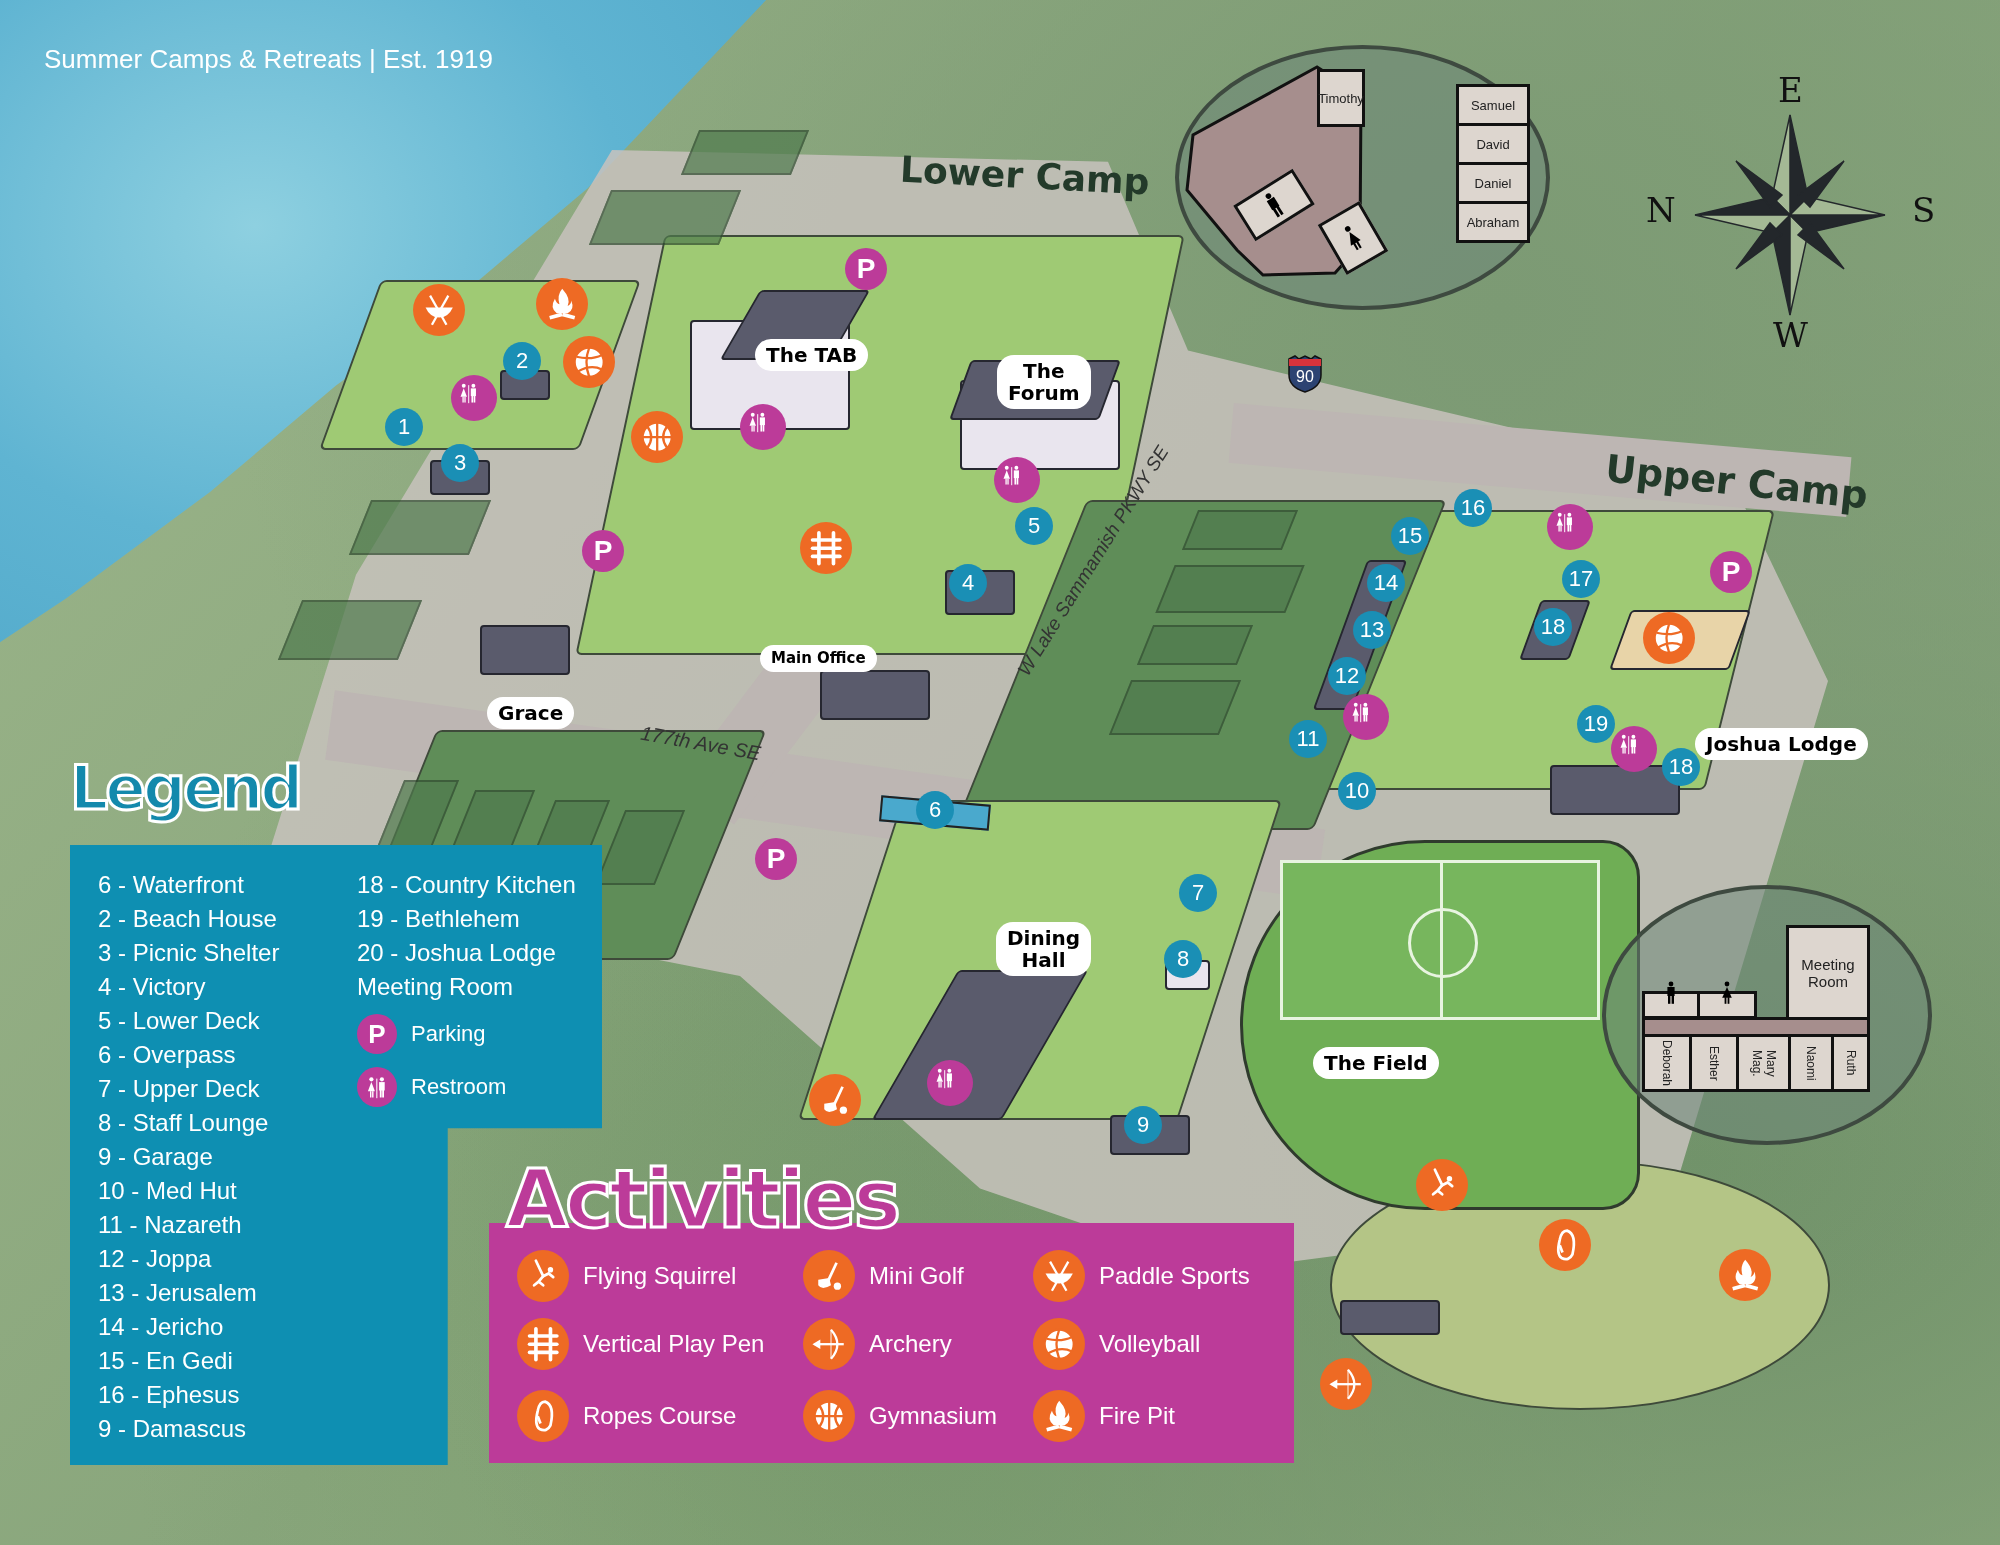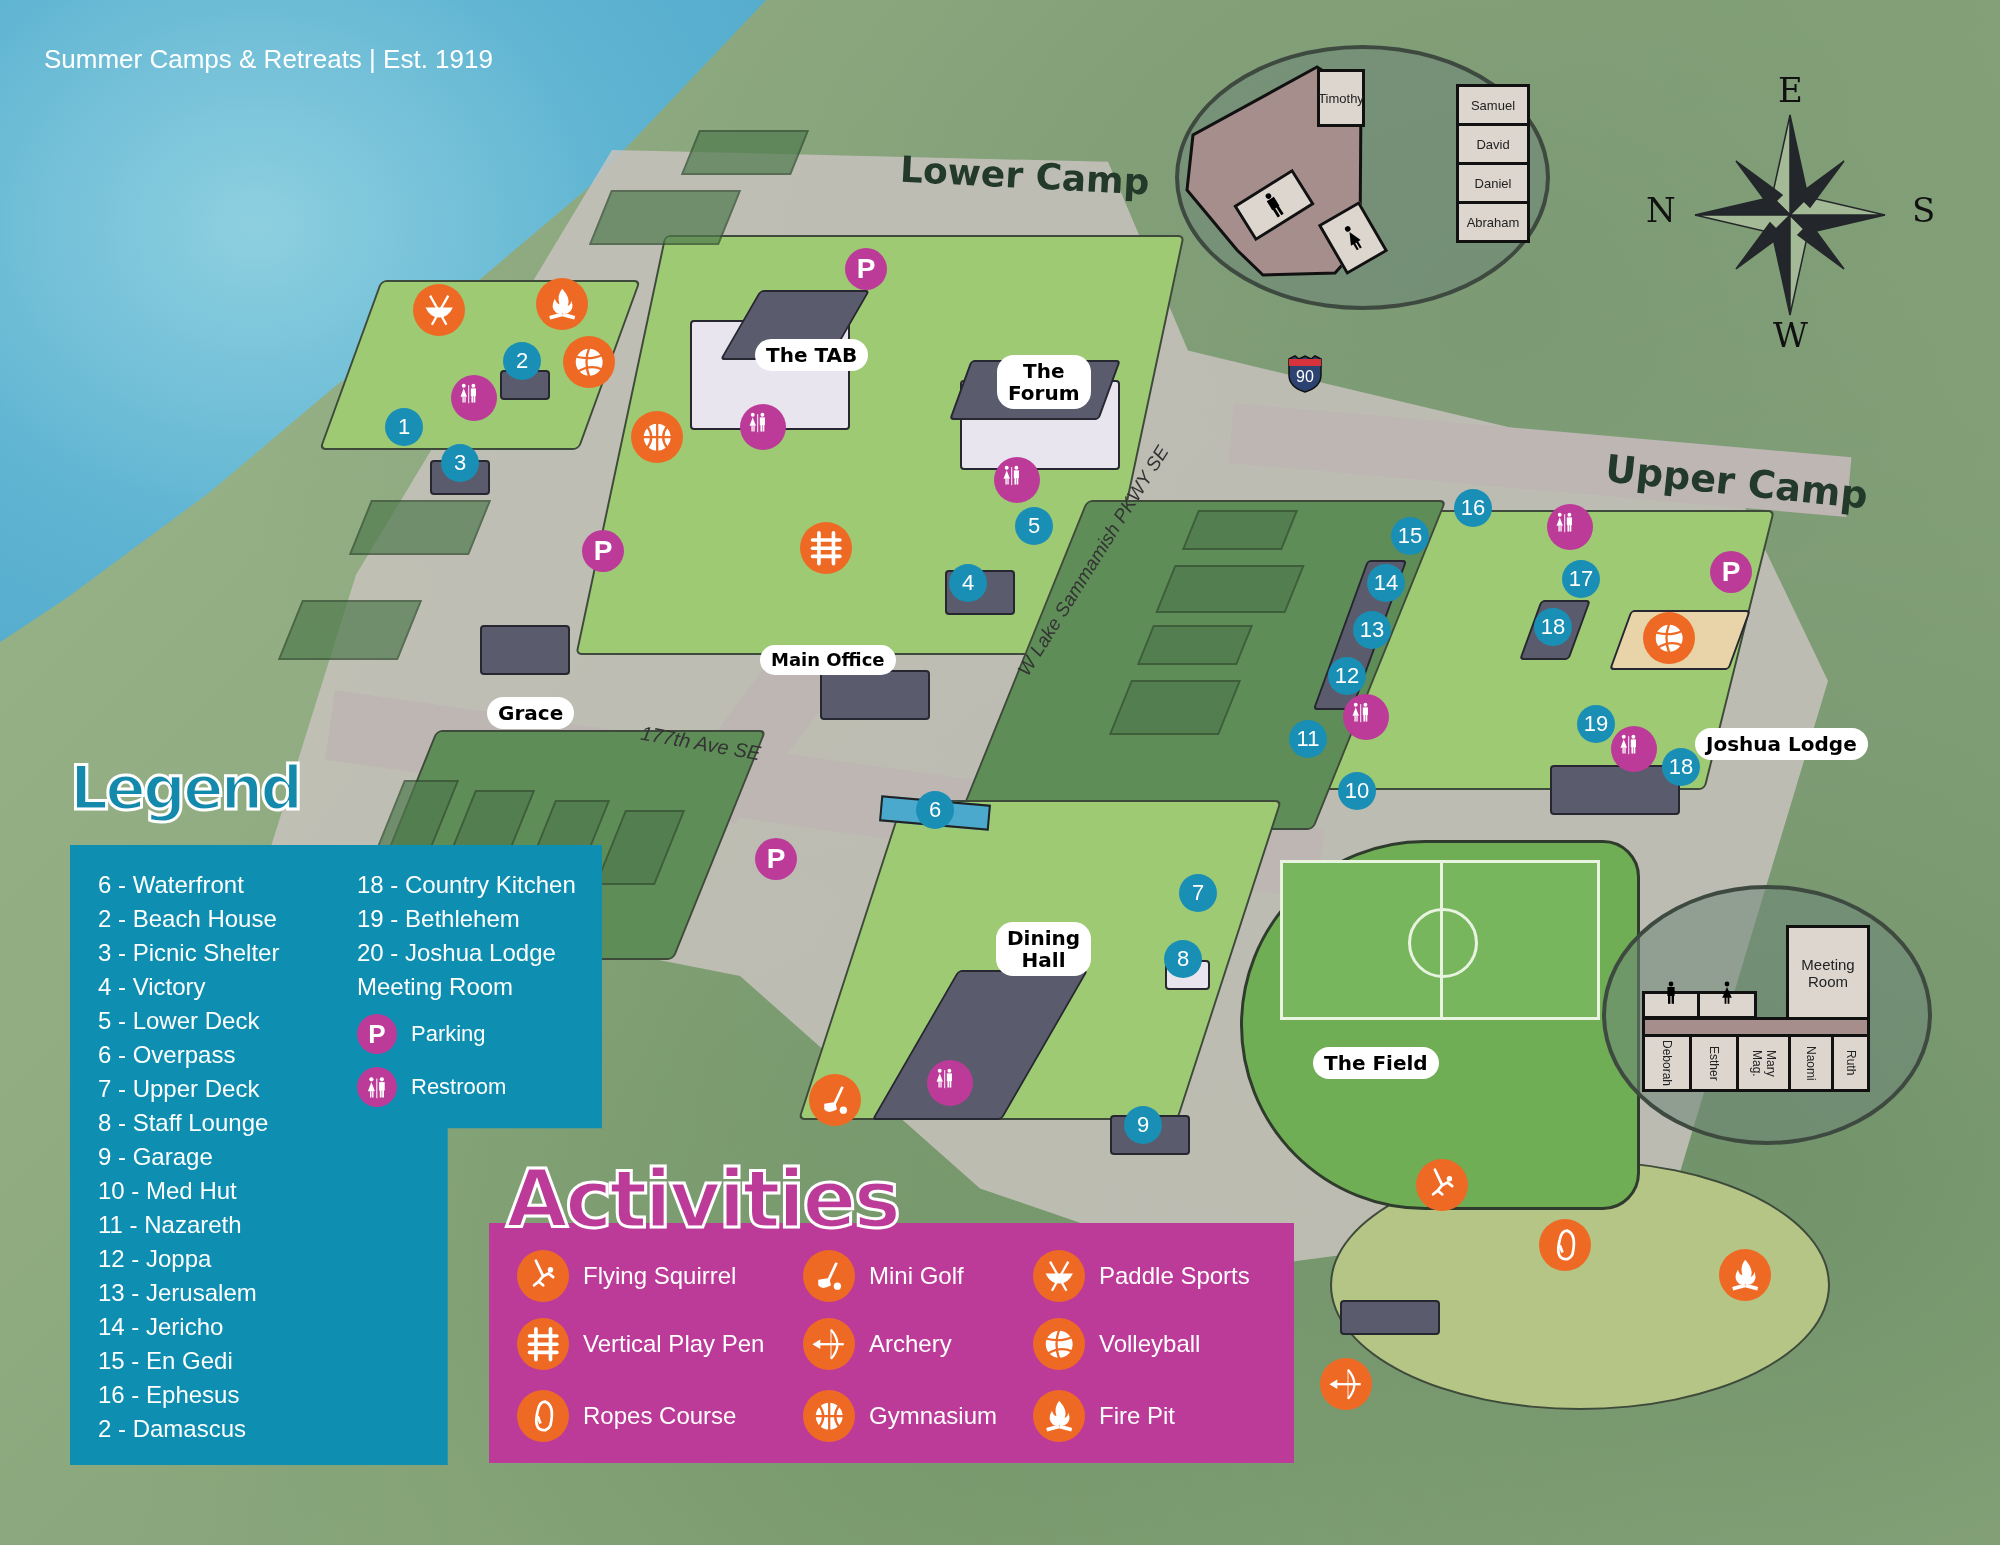--- a/index.html
+++ b/index.html
@@ -176,21 +176,21 @@
 </div>
 
 <div class="area-title" id="lower-camp-title">Lower Camp</div>
 <div class="area-title" id="upper-camp-title">Upper Camp</div>
 
 <div class="bubble" style="left:758px;top:342px;">The TAB</div>
 <div class="bubble" style="left:1000px;top:358px;">
   <div>The</div>
   <div>Forum</div>
 </div>
-<div class="bubble" style="left:763px;top:648px;font-size:18px;">Main Office</div>
+<div class="bubble" style="left:763px;top:648px;font-size:15px;">Main Office</div>
 <div class="bubble" style="left:490px;top:700px;">Grace</div>
 <div class="bubble" style="left:999px;top:925px;">
   <div>Dining</div>
   <div>Hall</div>
 </div>
 <div class="bubble" style="left:1316px;top:1050px;">The Field</div>
 <div class="bubble" style="left:1698px;top:731px;">Joshua Lodge</div>
 
 <div class="street" style="left:640px;top:732px;transform:rotate(10deg);">177th Ave SE</div>
 <div class="street" style="left:960px;top:550px;transform:rotate(-58deg);font-size:19px;">W Lake Sammamish PKWY SE</div>
@@ -527,21 +527,21 @@
     <div class="row">7 - Upper Deck</div>
     <div class="row">8 - Staff Lounge</div>
     <div class="row">9 - Garage</div>
     <div class="row">10 - Med Hut</div>
     <div class="row">11 - Nazareth</div>
     <div class="row">12 - Joppa</div>
     <div class="row">13 - Jerusalem</div>
     <div class="row">14 - Jericho</div>
     <div class="row">15 - En Gedi</div>
     <div class="row">16 - Ephesus</div>
-    <div class="row">2 - Damascus</div>
+    <div class="row">9 - Damascus</div>
   </div>
 <div class="legend-col" id="legend-col-2">
     <div class="row">18 - Country Kitchen</div>
     <div class="row">19 - Bethlehem</div>
     <div class="row">20 - Joshua Lodge</div>
     <div class="row">Meeting Room</div>
   </div>
 <div class="legend-key" style="top:1014px;">
   <span class="li-icon">P</span>
   <span>Parking</span>

